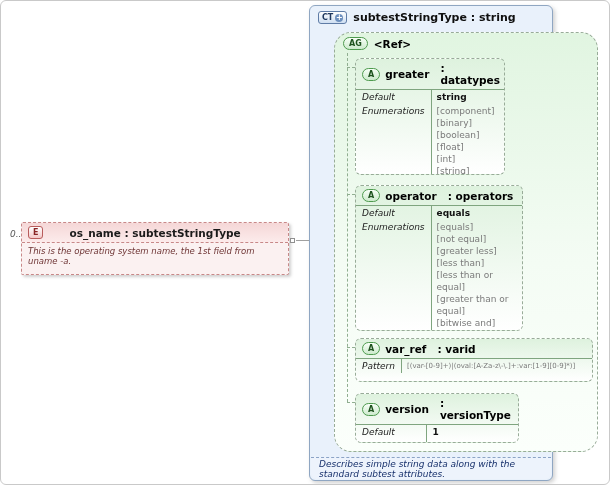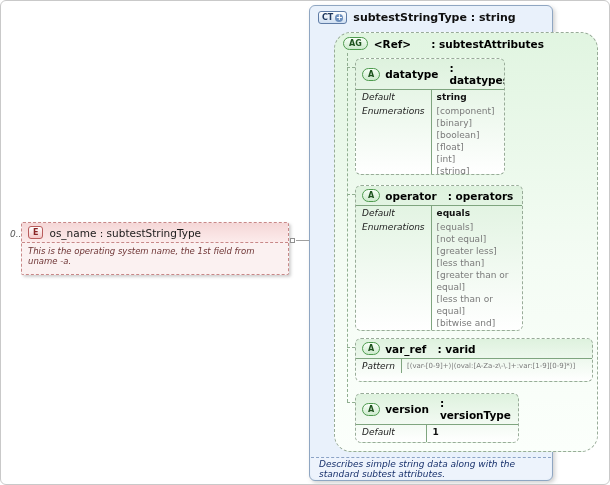--- a/index.html
+++ b/index.html
@@ -12,21 +12,21 @@
 
   
   .element-box { position: absolute; left: 20px; top: 221px; width: 268px;
                  border: 1px dashed #c88888; border-radius: 2px; background: #fcf2f2;
                  box-shadow: 2px 2px 3px rgba(120,120,120,.35); }
   .element-head { display: flex; align-items: center; gap: 6px; padding: 3px 6px;
                   background: linear-gradient(#f5d7d7, #fcebeb); }
   .badge-e { border: 1px solid #b85c5c; border-radius: 3px;
              background: linear-gradient(#fff, #f3c8c8); color: #8a2525;
              font-size: 8px; font-weight: bold; padding: 1px 4px; line-height: 9px; }
-  .element-title { font-size: 10.5px; font-weight: normal; color: #1a1a1a; }
+  .element-title { font-size: 10.5px; font-weight: bold; color: #1a1a1a; margin-left: 20px; }
   .element-annotation { border-top: 1px dashed #c88888; background: #fbf1f1;
                         font-size: 8.5px; font-style: italic; color: #6e3434;
                         padding: 3px 6px 8px; }
 
   
   .conn-square { position: absolute; left: 289px; top: 237px; width: 5px; height: 5px;
                  border: 1px solid #909090; background: #fff; }
   .conn-line { position: absolute; left: 295px; top: 239px; width: 13px; height: 1px;
                background: #a0a0a0; }
 
@@ -109,33 +109,32 @@
         <span>CT</span>
         <span class="plus-circle"></span>
       </span>
       <span class="ct-title">subtestStringType : string</span>
     </div>
 
     <div class="ag-box">
       <div class="ag-head">
         <span class="badge-oval">AG</span>
         <span class="ag-ref">&lt;Ref&gt;</span>
-        <span class="ag-name">: subtestAttributes</span>
       </div>
 
       <div class="tree-v"></div>
       <div class="tree-h" style="top:34px"></div>
       <div class="tree-h" style="top:161px"></div>
       <div class="tree-h" style="top:314px"></div>
       <div class="tree-h" style="top:369px"></div>
 
       <div class="attr-box attr-datatype">
         <div class="attr-head">
           <span class="badge-oval">A</span>
-          <span class="attr-name">datatype</span>
+          <span class="attr-name">greater</span>
           <span class="attr-type">: datatypes</span>
         </div>
         <div class="facets">
           <div class="facet-label">Default</div>
           <div class="facet-value strong">string</div>
           <div class="facet-label">Enumerations</div>
           <div class="facet-value enum-list">
               <div>[component]</div>
               <div>[binary]</div>
               <div>[boolean]</div>
@@ -154,22 +153,22 @@
         </div>
         <div class="facets">
           <div class="facet-label">Default</div>
           <div class="facet-value strong">equals</div>
           <div class="facet-label">Enumerations</div>
           <div class="facet-value enum-list">
               <div>[equals]</div>
               <div>[not equal]</div>
               <div>[greater less]</div>
               <div>[less than]</div>
+              <div>[less than or equal]</div>
               <div>[greater than or equal]</div>
-              <div>[less than or equal]</div>
               <div>[bitwise and]</div>
               <div>[bitwise or]</div>
             </div>
         </div>
       </div>
 
       <div class="attr-box attr-varref">
         <div class="attr-head">
           <span class="badge-oval">A</span>
           <span class="attr-name">var_ref</span>

